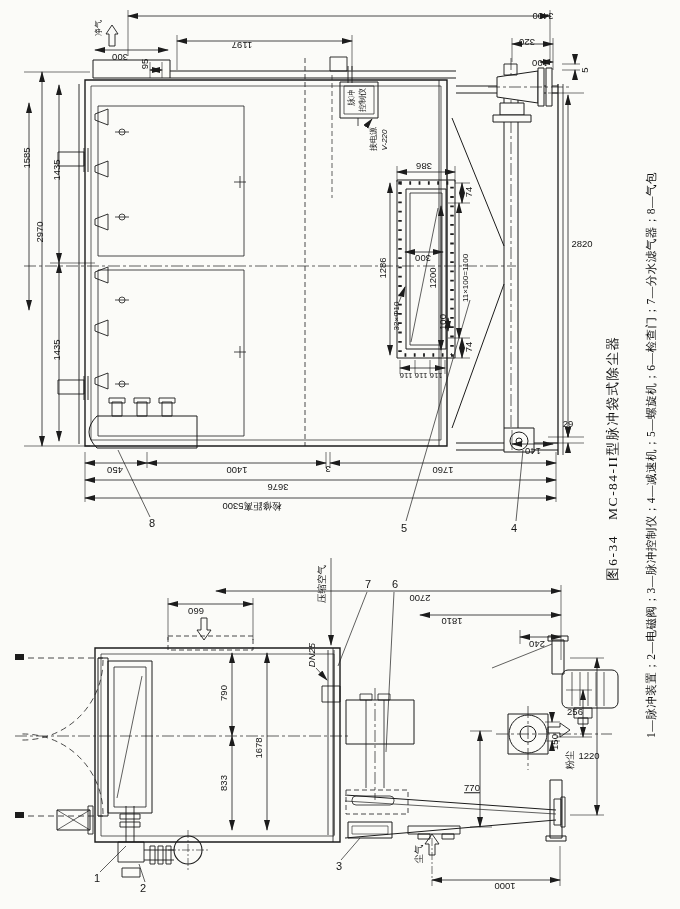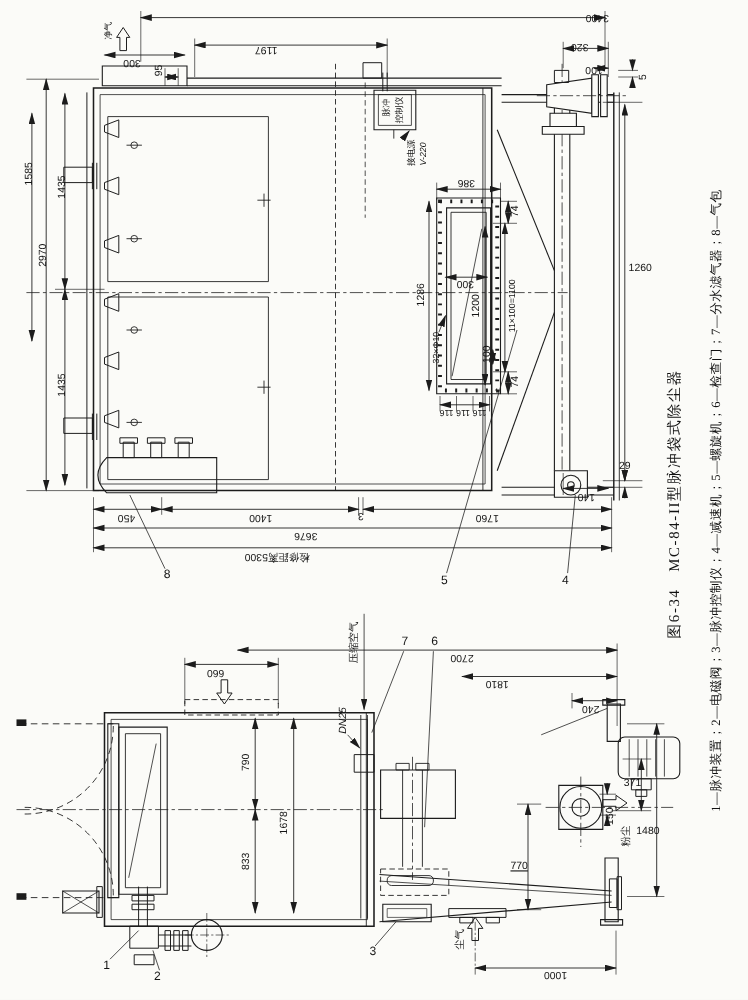--- a/index.html
+++ b/index.html
@@ -377,38 +377,38 @@
       <span class="lbl r180 sm" style="left: 421px; top: 375px;">116</span>
       <span class="lbl r180 sm" style="left: 436px; top: 375px;">116</span>
       <span class="lbl r180" style="left: 115px; top: 470px;">450</span>
       <span class="lbl r180" style="left: 237px; top: 470px;">1400</span>
       <span class="lbl r180" style="left: 328px; top: 469px;">3</span>
       <span class="lbl r180" style="left: 443px; top: 470px;">1760</span>
       <span class="lbl r180" style="left: 278px; top: 487px;">3676</span>
       <span class="lbl r180" style="left: 252px; top: 506px;">检修距离5300</span>
       <span class="lbl r180" style="left: 533px; top: 451px;">140</span>
       <span class="lbl r0" style="left: 568px; top: 424px;">29</span>
-      <span class="lbl r0" style="left: 582px; top: 244px;">1260</span>
+      <span class="lbl r0" style="left: 582px; top: 244px;">2820</span>
       <span class="lbl pn" style="left: 152px; top: 523px;">8</span>
       <span class="lbl pn" style="left: 404px; top: 528px;">5</span>
       <span class="lbl pn" style="left: 514px; top: 528px;">4</span>
       <span class="lbl r90" style="left: 322px; top: 584px;">压缩空气</span>
       <span class="lbl r90 it" style="left: 312px; top: 655px;">DN25</span>
       <span class="lbl pn" style="left: 368px; top: 584px;">7</span>
       <span class="lbl pn" style="left: 395px; top: 584px;">6</span>
       <span class="lbl r180" style="left: 196px; top: 611px;">660</span>
       <span class="lbl r90" style="left: 224px; top: 693px;">790</span>
       <span class="lbl r90" style="left: 259px; top: 748px;">1678</span>
       <span class="lbl r90" style="left: 224px; top: 783px;">833</span>
       <span class="lbl r180" style="left: 420px; top: 598px;">2700</span>
       <span class="lbl r180" style="left: 452px; top: 621px;">1810</span>
       <span class="lbl r180" style="left: 537px; top: 644px;">240</span>
-      <span class="lbl r0" style="left: 575px; top: 712px;">371</span>
+      <span class="lbl r0" style="left: 575px; top: 712px;">256</span>
       <span class="lbl r90" style="left: 555px; top: 742px;">150</span>
-      <span class="lbl r0" style="left: 589px; top: 756px;">1480</span>
+      <span class="lbl r0" style="left: 589px; top: 756px;">1220</span>
       <span class="lbl r90" style="left: 570px; top: 760px;">粉尘</span>
       <span class="lbl r0" style="left: 472px; top: 788px; text-decoration: underline;">770</span>
       <span class="lbl r90" style="left: 419px; top: 854px;">尘气</span>
       <span class="lbl r180" style="left: 505px; top: 886px;">1000</span>
       <span class="lbl pn" style="left: 339px; top: 866px;">3</span>
       <span class="lbl pn" style="left: 97px; top: 878px;">1</span>
       <span class="lbl pn" style="left: 143px; top: 888px;">2</span>
     </div>
 
 <div class="cap" style="left:613px;top:458px;">图6-34　MC-84-II型脉冲袋式除尘器</div>

